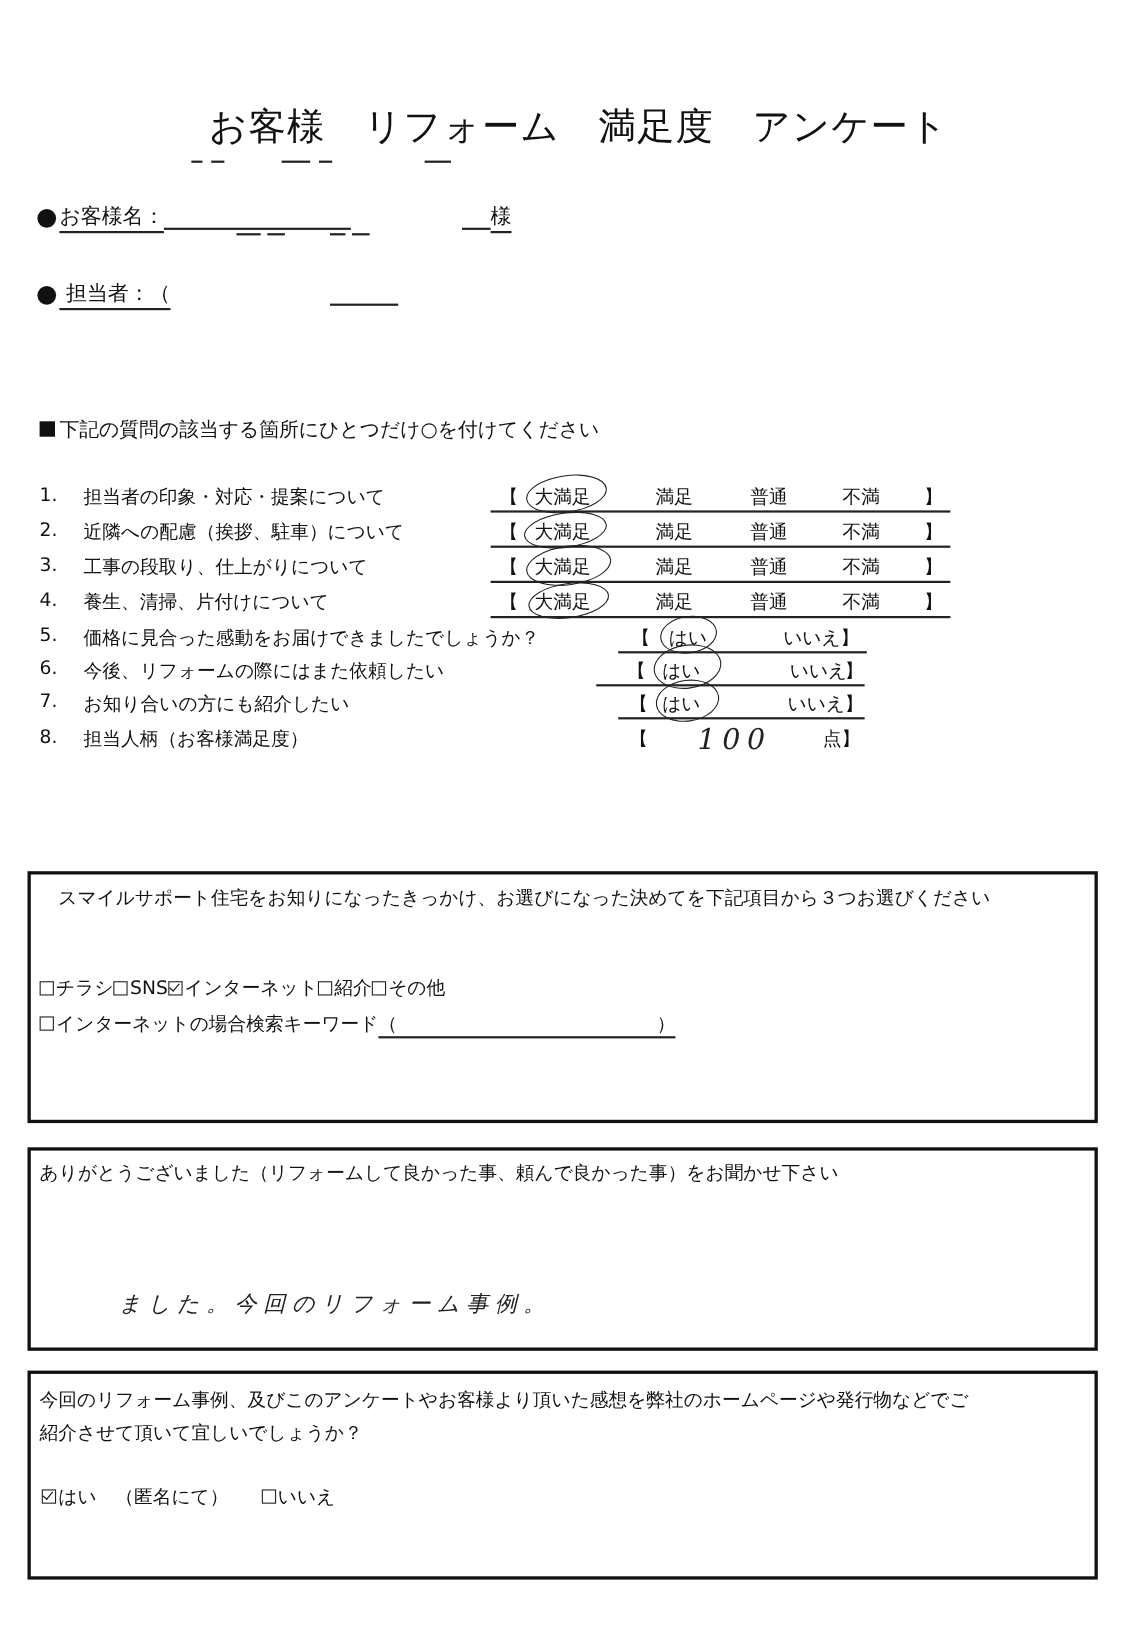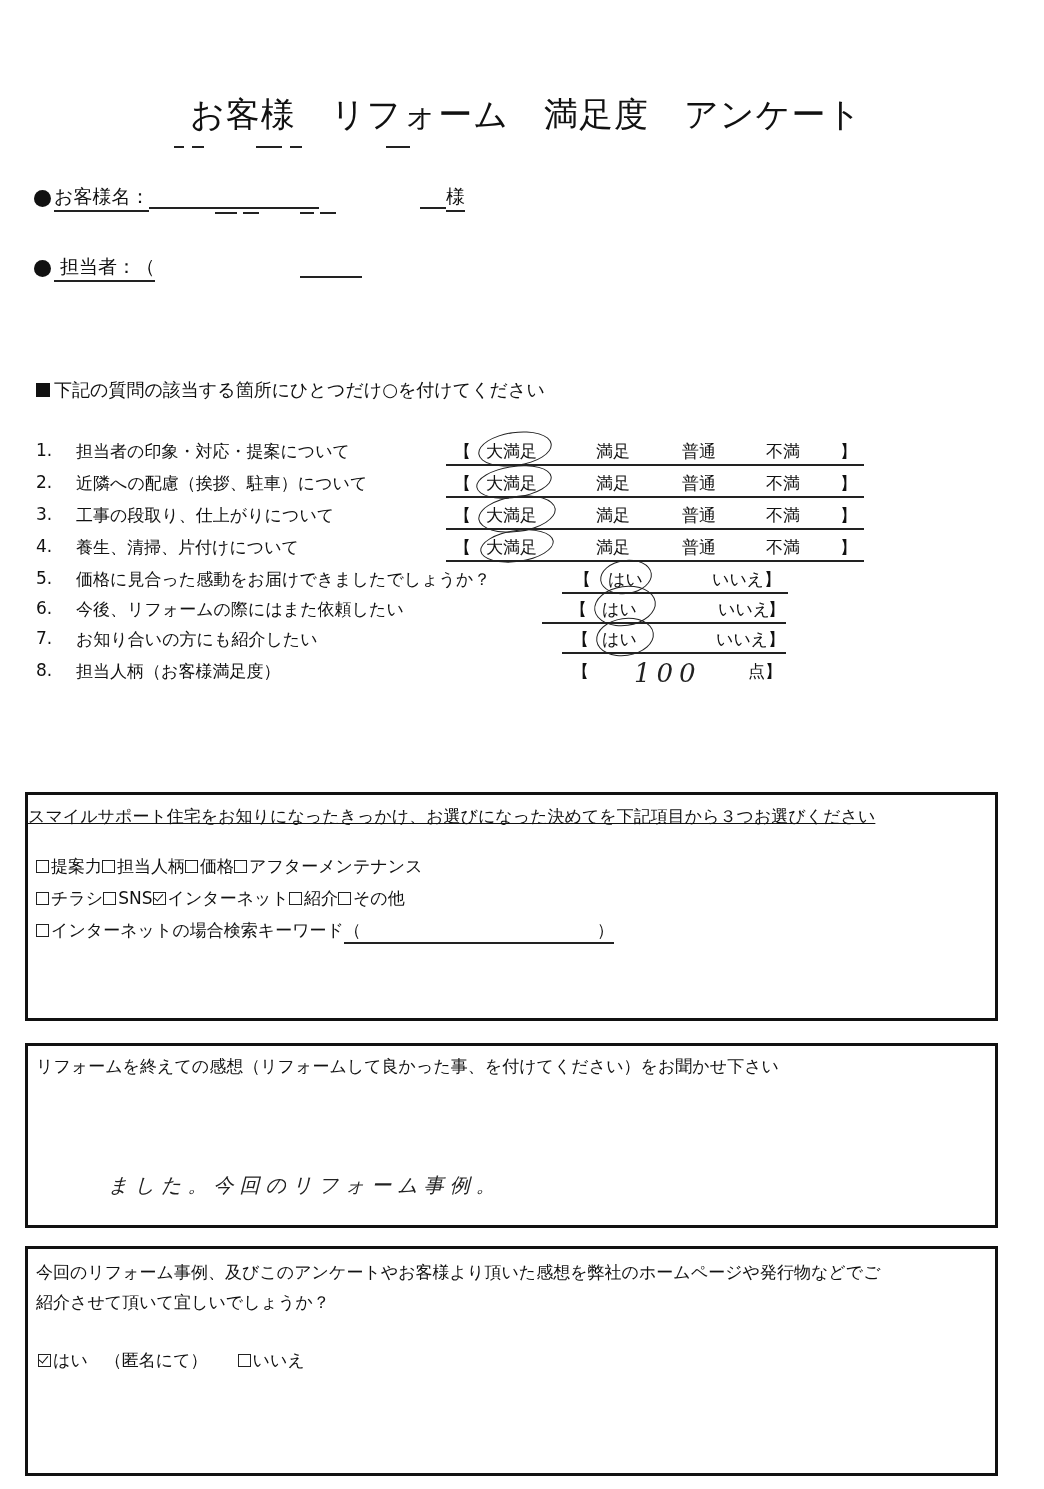--- a/index.html
+++ b/index.html
@@ -152,36 +152,33 @@
   <span style="left:154px;">いいえ</span>
   <span style="left:206px;">】</span>
   <div class="circle" style="left:34px;top:-8px;width:56px;height:36px;"></div>
 </div>
 
 <div class="abs" style="left:572px;top:660px;font-size:17px;">【</div>
 <div class="abs hand" style="left:634px;top:658px;font-size:26px;">100</div>
 <div class="abs" style="left:748px;top:660px;font-size:17px;">点】</div>
 
 <div class="box" style="left:25px;top:792px;width:973px;height:229px;">
-  <div class="box-head" style="top:10px;left:0;text-decoration:underline;">スマイルサポート住宅をお知りになったきっかけ、お選びになった決めてを下記項目から３つお選びください</div>
-  <div class="opt-line" style="top:60px;left:8px;">
-    <span><span class="cb"></span><span>提案力</span></span><span><span class="cb"></span><span>担当人柄</span></span><span><span class="cb"></span><span>価格</span></span><span><span class="cb"></span><span>アフターメンテナンス</span></span>
-  </div>
+  <div class="box-head" style="top:10px;left:25px;">スマイルサポート住宅をお知りになったきっかけ、お選びになった決めてを下記項目から３つお選びください</div>
   <div class="opt-line" style="top:124px;left:8px;">
     <span><span class="cb"></span><span>インターネットの場合検索キーワード</span></span><span class="uline" style="display:inline-block;"><span>（</span><span style="display:inline-block;width:236px;"></span><span>）</span></span>
   </div>
   <div class="opt-line" style="top:92px;left:8px;">
     <span><span class="cb"></span><span>チラシ</span></span><span><span class="cb"></span><span>SNS</span></span><span><span class="cb checked"></span><span>インターネット</span></span><span><span class="cb"></span><span>紹介</span></span><span><span class="cb"></span><span>その他</span></span>
   </div>
 </div>
 
 <div class="box" style="left:25px;top:1043px;width:973px;height:185px;">
-  <div class="box-head" style="top:9px;left:8px;">リフォームを終えての感想（リフォームして良かった事、を付けてください）をお聞かせ下さい</div>
+  <div class="box-head" style="top:9px;left:8px;">ありがとうございました（リフォームして良かった事、頼んで良かった事）をお聞かせ下さい</div>
   <div class="abs hand" style="left:80px;top:126px;font-size:20px;">ました。今回のリフォーム事例。</div>
 </div>
 
-<div class="box" style="left:25px;top:1246px;width:973px;height:230px;">
+<div class="box" style="left:25px;top:1246px;width:973px;height:190px;">
   <div class="box-head" style="top:12px;left:8px;">今回のリフォーム事例、及びこのアンケートやお客様より頂いた感想を弊社のホームページや発行物などでご</div>
   <div class="box-head" style="top:42px;left:8px;">紹介させて頂いて宜しいでしょうか？</div>
   <div class="opt-line" style="top:100px;left:10px;">
     <span><span class="cb checked"></span><span>はい　（匿名にて）</span></span><span style="display:inline-block;width:30px;"></span><span><span class="cb"></span><span>いいえ</span></span>
   </div>
 </div>
 
 </body></html>

